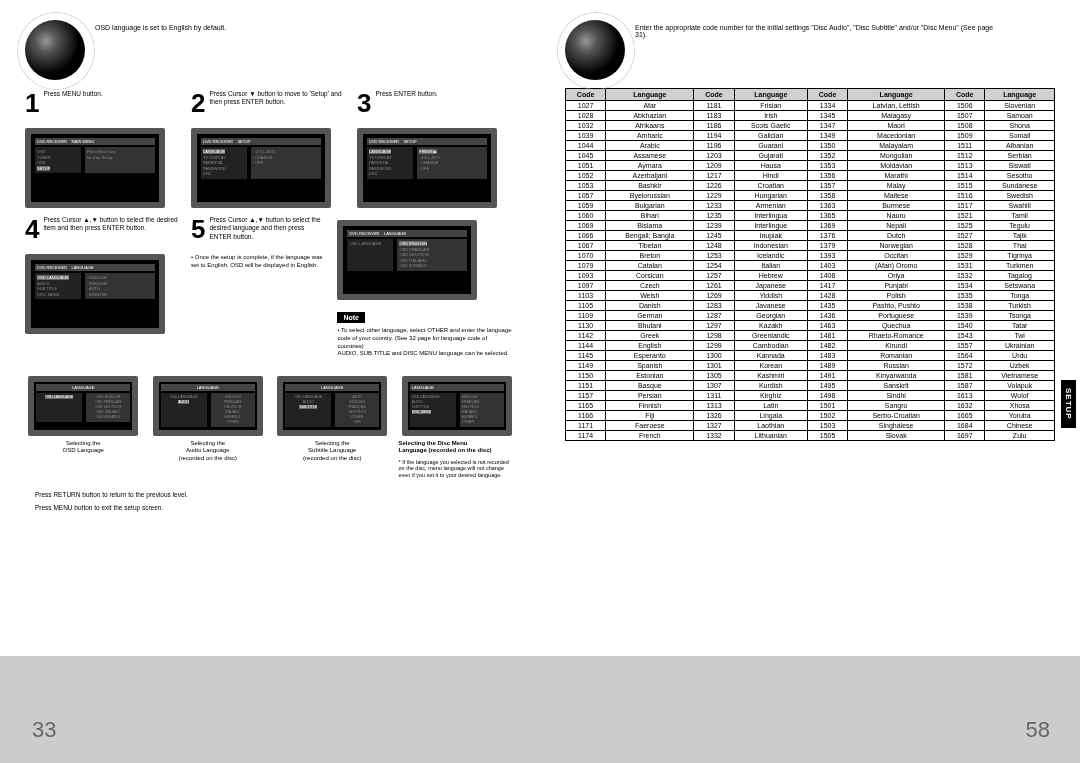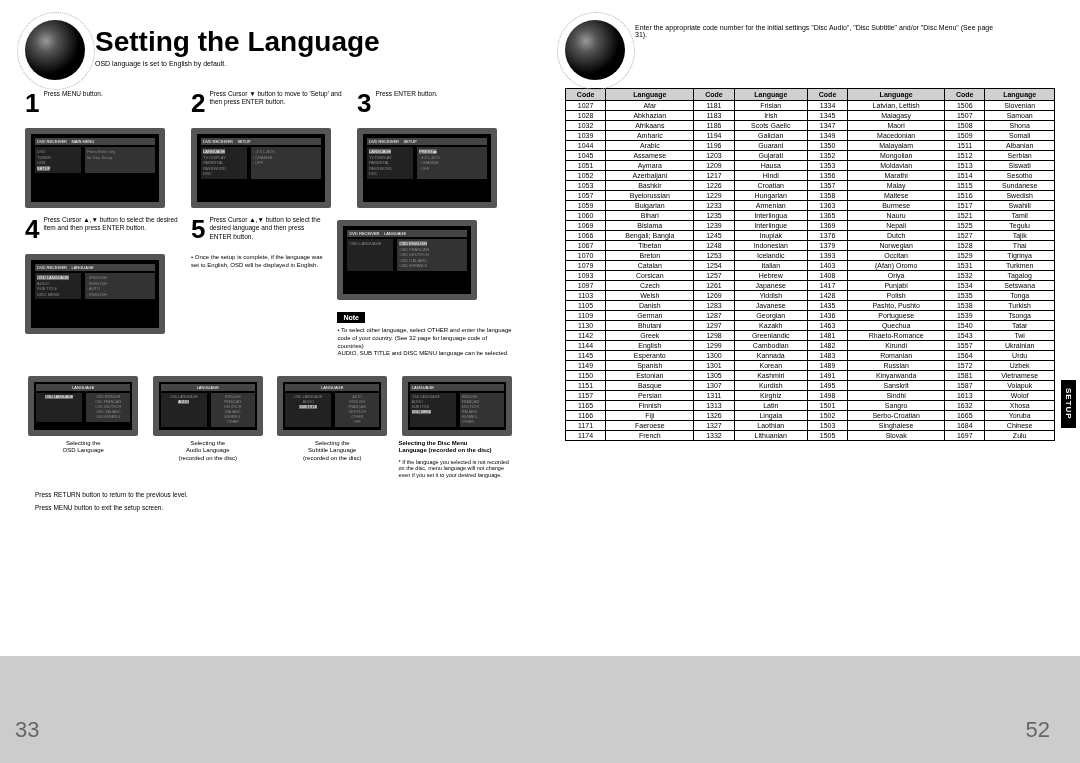--- a/index.html
+++ b/index.html
@@ -171,21 +171,21 @@
   }
   .footer-notes div {
     margin-bottom: 4px;
   }
   .page-num {
     position: absolute;
     bottom: 20px;
     font-size: 22px;
     color: #666;
   }
-  .page-num.left { left: 15px; }
+  .page-num.left { left: 32px; }
   .page-num.right { right: 30px; }
   .lang-table {
     border-collapse: collapse;
     font-size: 7px;
     width: 100%;
   }
   .lang-table th {
     background: #d0d0d0;
     border: 1px solid #000;
     padding: 2px 4px;
@@ -226,21 +226,20 @@
 </head>
 <body>
 
 <div class="page">
   <div class="spread">
 
     <div class="left-page">
       <div class="header">
         <div class="speaker-icon"></div>
         <div>
-          <div class="title">Setting the Language</div>
           <div class="subtitle">OSD language is set to English by default.</div>
         </div>
       </div>
 
       <div class="steps-grid">
 
         <div class="step">
           <div class="step-header">
             <span class="step-num">1</span>
             <span class="step-text">Press MENU button.</span>
@@ -748,16 +747,16 @@
               <td>Lithuanian</td>
               <td>1505</td>
               <td>Slovak</td>
               <td>1697</td>
               <td>Zulu</td>
             </tr>
           </tbody>
       </table>
 
       <div class="side-tab">SETUP</div>
-      <div class="page-num right">52</div>
+      <div class="page-num right">58</div>
     </div>
   </div>
 </div>
 
 </body></html>

